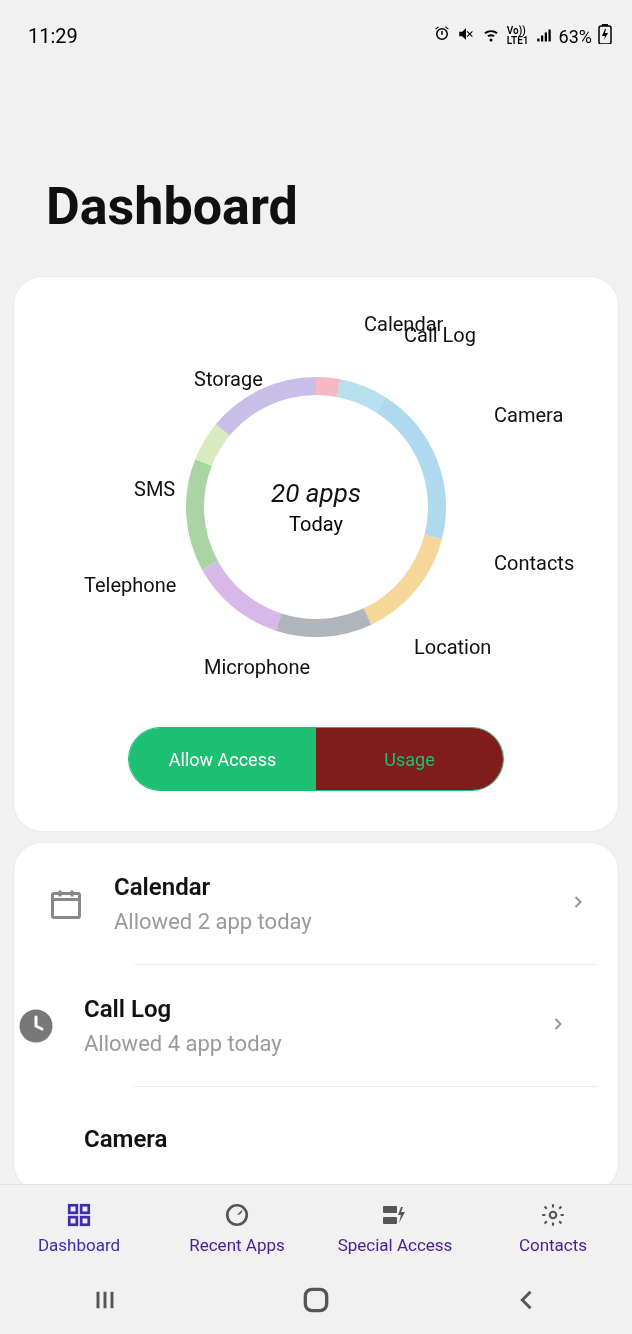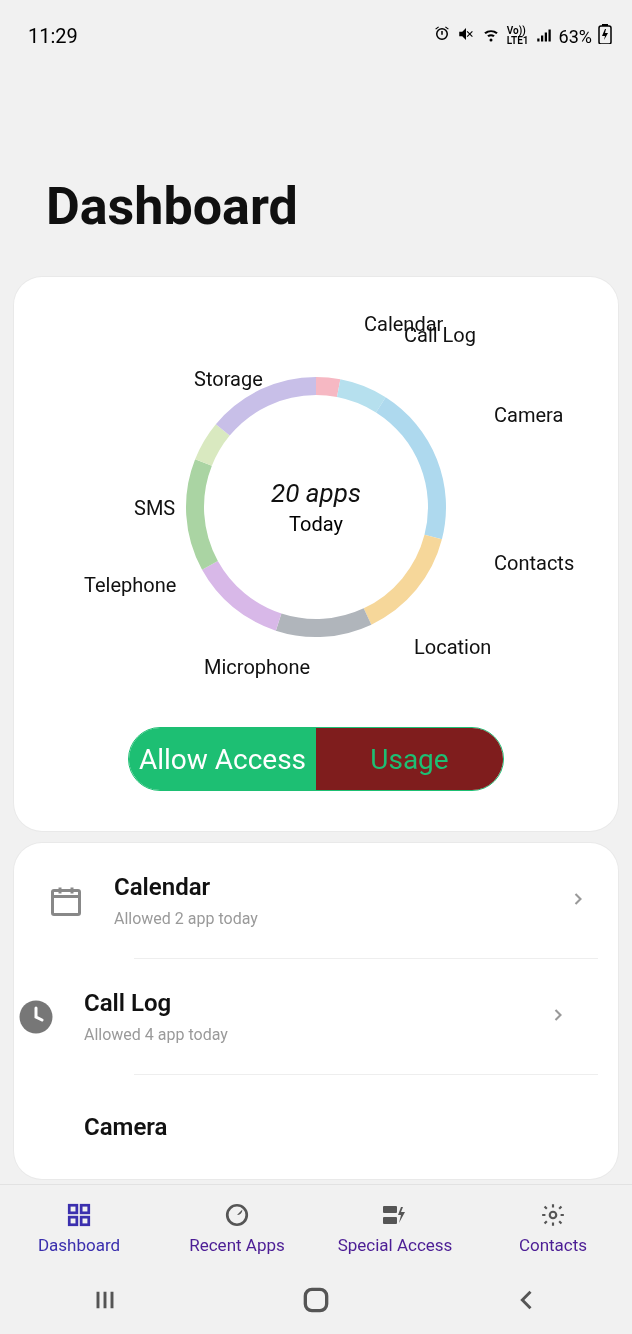--- a/index.html
+++ b/index.html
@@ -41,35 +41,35 @@
   }
   .donut-center .big { font-size: 26px; color:#111;font-style:italic; }
   .donut-center .small { font-size: 20px; color:#000000; margin-top:4px;}
   .slice-label { position:absolute; font-size:20px; color:#111; white-space:nowrap; }
   .toggle {
     display:flex; width: 376px; height:64px; margin: 20px auto 0 auto;
     border:1px solid #1dbf73; border-radius: 32px; overflow:hidden;
   }
   .toggle-btn {
     flex:1; display:flex; align-items:center; justify-content:center;
-    font-size:28px; cursor:pointer;
+    font-size:18px; cursor:pointer;
   }
   .toggle-btn.active { background:#1dbf73; color:#fff; }
   .toggle-btn.inactive { background:#7f1d1d; color:#1dbf73; }
   .list-card { padding: 0 0 0 0; overflow:hidden; }
   .list-item {
     display:flex; align-items:center; padding: 30px 30px;
     gap: 26px;
   }
   .list-item + .list-item { border-top:1px solid #eee; margin-left: 120px; padding-left:0; margin-right:20px;}
   .list-item + .list-item .item-icon { margin-left:-120px; }
   .item-icon { width:44px; height:44px; flex:none; display:flex; align-items:center; justify-content:center; color:#777;}
   .item-text { flex:1; }
   .item-title { font-size:24px; font-weight:600; color:#111; }
-  .item-sub { font-size:16px; color:#9a9a9a; margin-top:8px; }
+  .item-sub { font-size:22px; color:#9a9a9a; margin-top:8px; }
   .chevron { color:#888; }
   .bottom-nav {
     position:absolute; left:0; right:0; bottom:64px; height:86px;
     background:#f1f1f1; display:flex;
     border-top:1px solid #e2e2e2;
   }
   .nav-item {
     flex:1; display:flex; flex-direction:column; align-items:center; justify-content:center;
     gap:6px; font-size:17px; color:#4c1d95;
   }
@@ -145,21 +145,21 @@
         <div class="small">Today</div>
       </div>
       <div id="slice-labels">
           <div class="slice-label" style="left: 330px; top: 5px;">Calendar</div>
           <div class="slice-label" style="left: 370px; top: 16px;">Call Log</div>
           <div class="slice-label" style="left: 460px; top: 96px;">Camera</div>
           <div class="slice-label" style="left: 460px; top: 244px;">Contacts</div>
           <div class="slice-label" style="left: 380px; top: 328px;">Location</div>
           <div class="slice-label" style="left: 170px; top: 348px;">Microphone</div>
           <div class="slice-label" style="left: 50px; top: 266px;">Telephone</div>
-          <div class="slice-label" style="left: 100px; top: 170px; margin-top: 19px;">SMS</div>
+          <div class="slice-label" style="left: 100px; top: 170px;">SMS</div>
           <div class="slice-label" style="left: 160px; top: 60px;">Storage</div>
         </div>
     </div>
     <div class="toggle">
       <div class="toggle-btn active">Allow Access</div>
       <div class="toggle-btn inactive">Usage</div>
     </div>
   </div>
 
   <div class="card list-card">

